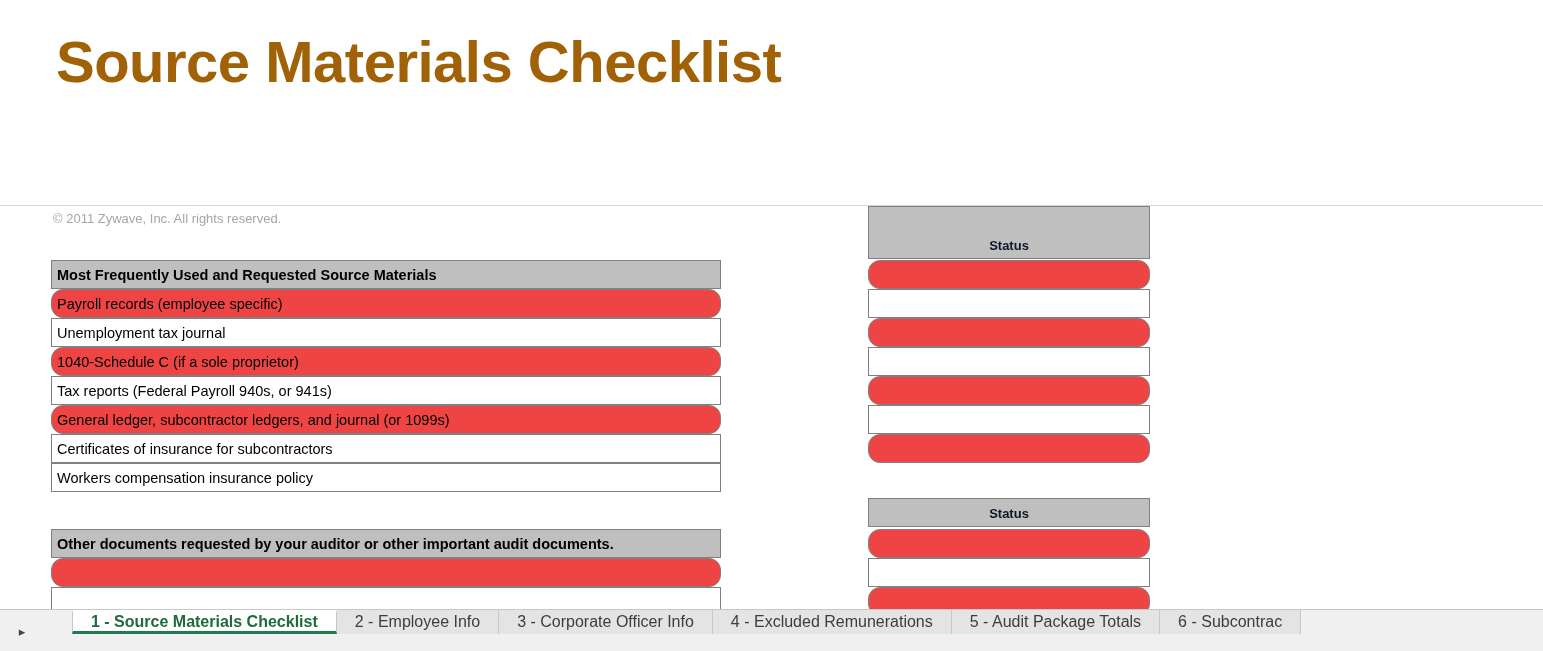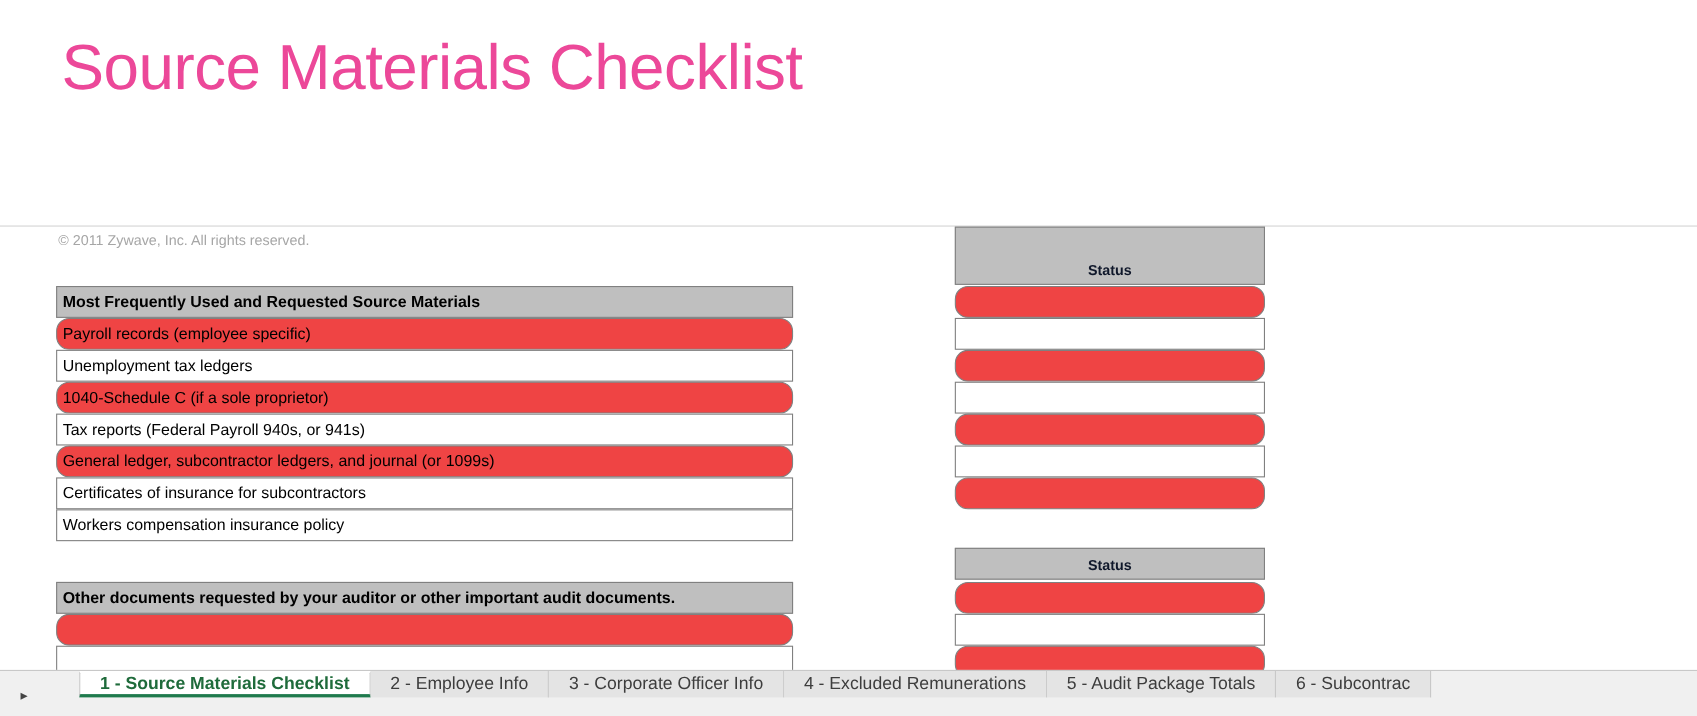--- a/index.html
+++ b/index.html
@@ -15,22 +15,22 @@
     overflow: hidden;
     background: #ffffff;
   }
 
   
   .page-title {
     position: absolute;
     left: 56px;
     top: 28px;
     font-size: 58px;
-    font-weight: normal;
-    color: #ec4899;
+    font-weight: bold;
+    color: #a16207;
     letter-spacing: -0.5px;
     white-space: nowrap;
   }
 
   
   .sheet {
     position: absolute;
     left: 0;
     top: 205px;
     width: 1543px;
@@ -180,21 +180,21 @@
     <div class="row" style="top:55px;">
       <div class="label-cell fill-gray bold">Most Frequently Used and Requested Source Materials</div>
       <div class="status-cell fill-blue"></div>
     </div>
 
     <div class="row" style="top:84px;">
       <div class="label-cell fill-blue">Payroll records (employee specific)</div>
       <div class="status-cell fill-white"></div>
     </div>
     <div class="row" style="top:113px;">
-      <div class="label-cell fill-white">Unemployment tax ledgers</div>
+      <div class="label-cell fill-white">Unemployment tax journal</div>
       <div class="status-cell fill-blue"></div>
     </div>
     <div class="row" style="top:142px;">
       <div class="label-cell fill-blue">1040-Schedule C (if a sole proprietor)</div>
       <div class="status-cell fill-white"></div>
     </div>
     <div class="row" style="top:171px;">
       <div class="label-cell fill-white">Tax reports (Federal Payroll 940s, or 941s)</div>
       <div class="status-cell fill-blue"></div>
     </div>

